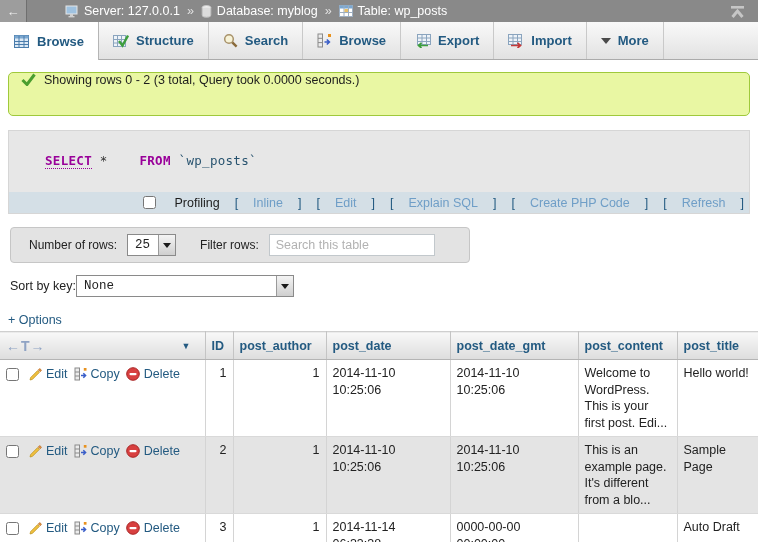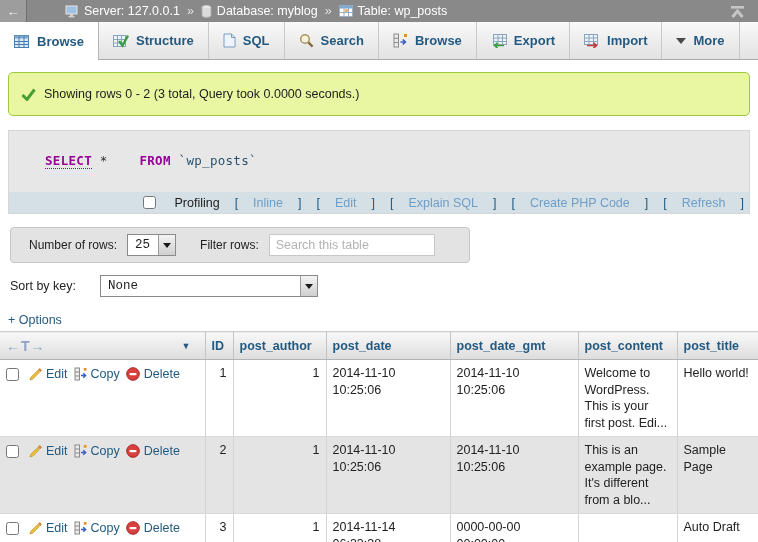--- a/index.html
+++ b/index.html
@@ -18,21 +18,21 @@
   .tabbar { height:38px; background:linear-gradient(#f9f9f9,#e2e2e2); border-bottom:1px solid #ababab;
     display:flex; align-items:stretch; }
   .tab { display:flex; align-items:center; gap:7px; padding:0 14px; border-right:1px solid #c9c9c9;
     color:#235a81; font-weight:bold; font-size:13px; cursor:pointer; }
   .tab.active { background:#fff; border-right:1px solid #b5b5b5; margin-bottom:-1px;gap:8px; }
   .tab .tri-down { width:0; height:0; border-left:5px solid transparent; border-right:5px solid transparent;
     border-top:6px solid #4a4a4a; }
 
   
   .message { margin:12px 8px 0 8px; height:44px; background:#e9f7a3; border:1px solid #9fc93c;
-    border-radius:5px; display:flex; align-items:center; gap:8px; padding:0 12px; color:#1d1d1d; font-size:12.5px; }
+    border-radius:5px; display:flex; gap:8px; padding:0 12px; color:#1d1d1d; font-size:12.5px; }
 
   
   .sqlbox { margin:14px 8px 0 8px; border:1px solid #d6d6d6; }
   .sqlcode { background:#e7e7e7; height:61px; padding:22px 0 0 12px;
     font-family:"DejaVu Sans Mono","Liberation Mono",monospace; font-size:12.5px; letter-spacing:.3px; }
   .kw { color:#990099; font-weight:bold;margin-left:24px; }
   .kw.u { border-bottom:1px dotted #990099; }
   .op { color:#333; }
   .ident { color:#28536f; }
   .sqltools { background:#d4dfe6; height:21px; display:flex; align-items:center; justify-content:flex-end;
@@ -48,21 +48,21 @@
   .fake-select .val { padding:3px 8px 0 7px; font-size:12.5px; }
   .fake-select .btn { width:17px; background:linear-gradient(#f4f4f4,#cfcfcf); border-left:1px solid #9a9a9a;
     display:flex; align-items:center; justify-content:center; }
   .fake-select .btn i { width:0; height:0; border-left:4px solid transparent; border-right:4px solid transparent;
     border-top:5px solid #1a1a1a; }
   .filter-input { width:166px; height:22px; border:1px solid #c2c8cc; padding:0 6px; font-size:12.5px;
     font-family:"Liberation Sans",sans-serif; color:#0c4a6e; }
   .filter-input::placeholder { color:#b2b2b2; }
 
   
-  .sortrow { margin:12px 0 0 10px; display:flex; align-items:center; gap:24px; font-size:12.5px; }
+  .sortrow { margin:12px 0 0 10px; display:flex; align-items:center; gap:0; font-size:12.5px; }
   .sortrow .fake-select { width:218px; justify-content:space-between; }
 
   .options-link { display:inline-block; margin:16px 0 4px 8px; color:#235a81; font-size:12.5px; cursor:pointer; }
 
   
   table.grid { width:758px; border-collapse:collapse; table-layout:fixed; }
   .grid th { height:28px; background:linear-gradient(#f8f8f8,#dddddd); border-right:1px solid #c4c4c4;
     border-bottom:1px solid #b4b4b4; border-top:1px solid #cfcfcf; color:#235a81; font-weight:bold;
     font-size:12.5px; text-align:left; padding:0 6px; cursor:pointer; }
   .grid th.action-th { cursor:default; }
@@ -147,29 +147,20 @@
       <svg width="16" height="14" viewBox="0 0 16 14">
           <rect x="0.5" y="1.5" width="12" height="11" fill="#eef3f8" stroke="#8aa4be"></rect>
           <line x1="4.5" y1="2" x2="4.5" y2="12.5" stroke="#8aa4be"></line>
           <line x1="8.5" y1="2" x2="8.5" y2="12.5" stroke="#8aa4be"></line>
           <line x1="1" y1="5.5" x2="12" y2="5.5" stroke="#8aa4be"></line>
           <line x1="1" y1="9" x2="12" y2="9" stroke="#8aa4be"></line>
           <path d="M6 7 L9.5 11.5 L15 1.5" stroke="#3d9e3d" stroke-width="2.4" fill="none"></path>
         </svg>
     </span>
     <span>Structure</span>
-  </div>
-  <div class="tab">
-    <span style="display:flex;">
-      <svg width="13" height="15" viewBox="0 0 13 15">
-          <path d="M1 1 h7.5 l3.5 3.5 V14 H1 z" fill="#eef4fb" stroke="#7a9cc4"></path>
-          <path d="M8.5 1 v3.5 H12" fill="none" stroke="#7a9cc4"></path>
-        </svg>
-    </span>
-    <span>SQL</span>
   </div>
   <div class="tab">
     <span style="display:flex;">
       <svg width="15" height="15" viewBox="0 0 15 15">
           <circle cx="6" cy="6" r="4.3" fill="#f7f3d8" stroke="#a8926a" stroke-width="1.5"></circle>
           <line x1="9.3" y1="9.3" x2="13.6" y2="13.6" stroke="#8a6a3a" stroke-width="2.4"></line>
         </svg>
     </span>
     <span>Search</span>
   </div>

